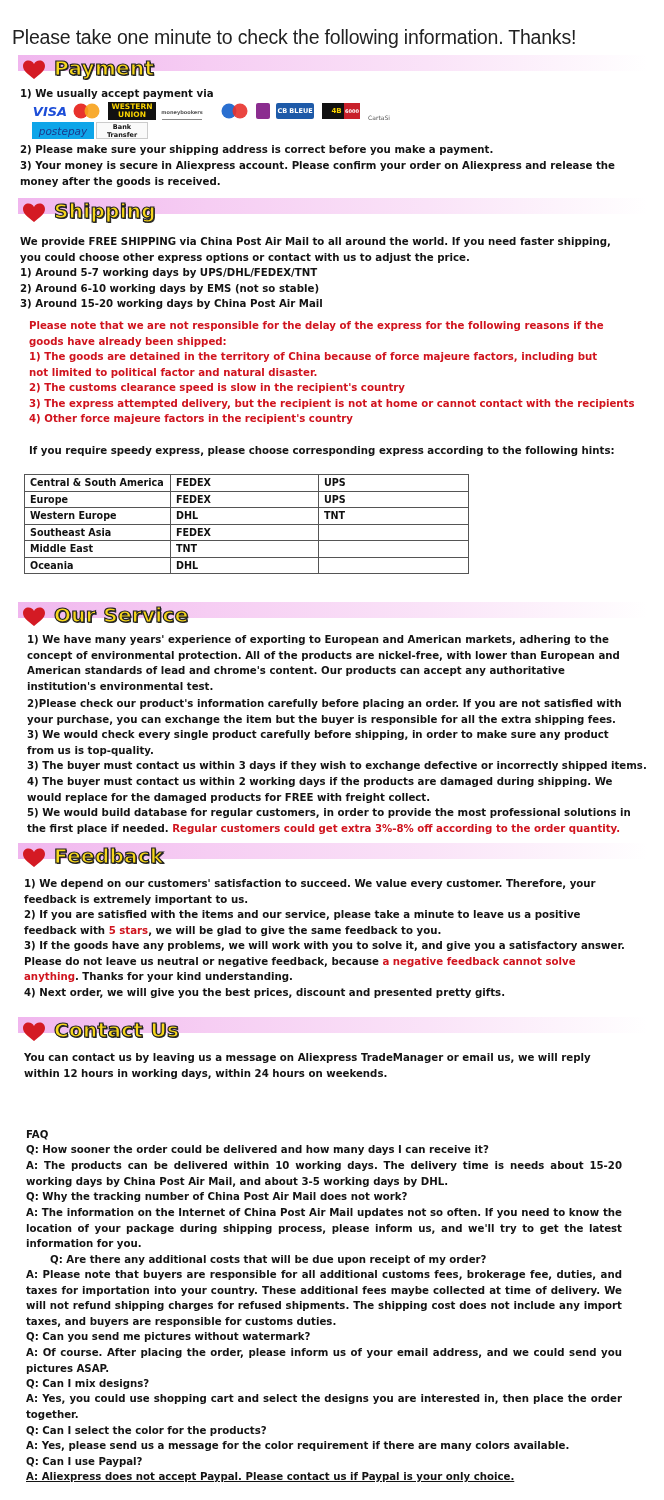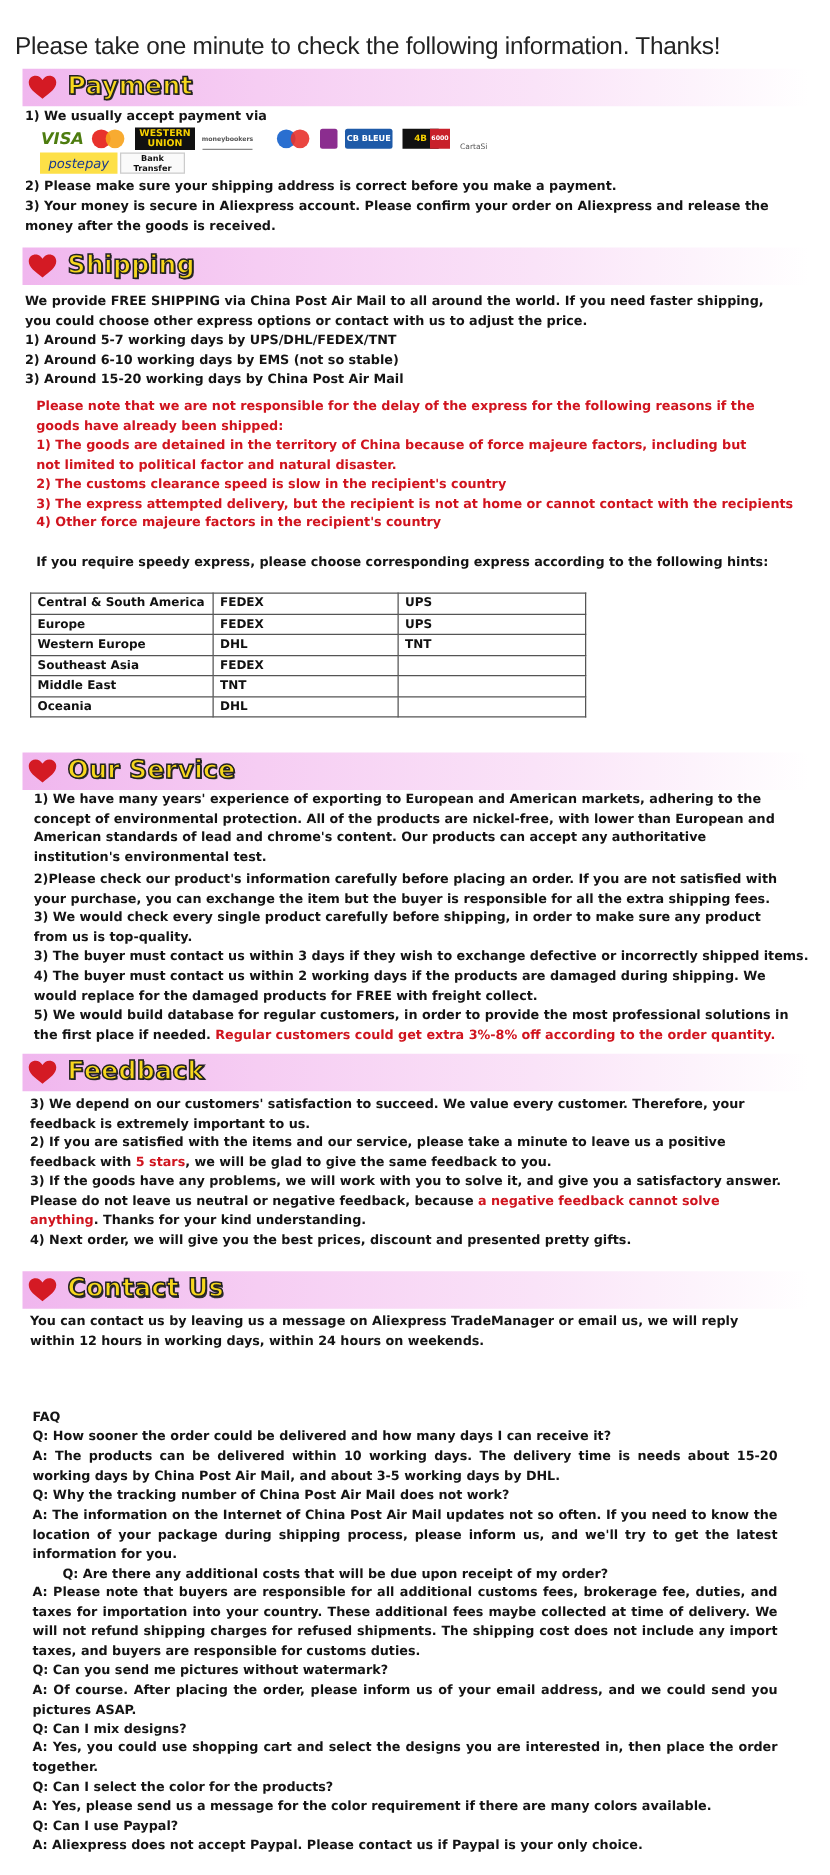--- a/index.html
+++ b/index.html
@@ -1,19 +1,19 @@
 <!DOCTYPE html>
 <html><head>
   <meta charset="utf-8">
   <style>
     * { box-sizing: border-box; margin: 0; padding: 0; }
     html, body { width: 664px; background: #ffffff; }
     body { font-family: "DejaVu Sans", sans-serif; color: #111; position: relative; height: 1500px; overflow: hidden; }
     .page-title { position: absolute; left: 12px; top: 26px; font-family: Liberation Sans, sans-serif; font-size: 19.5px; color: #222; letter-spacing: -0.2px; white-space: nowrap; }
-    .sec-header { position: absolute; left: 18px; width: 630px; height: 30px;
+    .sec-header { position: absolute; left: 18px; width: 630px; height: 16px;
       background: linear-gradient(to right, #f0b6ee 0%, #f6cdf3 30%, #fae3f8 65%, #ffffff 100%); }
     .sec-header .heart { position: absolute; left: 4px; top: 5px; width: 24px; height: 20px; }
     .sec-header .label { position: absolute; left: 36px; top: 1px; font-family: "DejaVu Sans", sans-serif; font-weight: bold; font-size: 20px; color: #f7d71d;
       -webkit-text-stroke: 1.2px #222; letter-spacing: 0.3px; text-shadow: 1px 1px 0 #333; white-space: nowrap; }
     .txt { position: absolute; font-family: "DejaVu Sans", sans-serif; font-weight: bold; font-size: 10.2px; line-height: 15.6px; color: #141414; }
     .red { color: #d0141e; }
     .wide { width: 612px; }
     .justify { text-align: justify; }
     .pay-logos { position: absolute; left: 32px; top: 102px; width: 360px; height: 38px; }
     .logo { position: absolute; height: 16px; display: flex; align-items: center; justify-content: center; font-family: "DejaVu Sans", sans-serif; font-weight: bold; }
@@ -36,41 +36,41 @@
 <div class="page-title">Please take one minute to check the following information. Thanks!</div>
 
 <div class="sec-header" style="top:55px">
   <svg class="heart">
       <use href="#heart"></use>
     </svg>
   <span class="label">Payment</span>
 </div>
 <div class="txt" style="left:20px; top:86px;">1) We usually accept payment via</div>
 <div class="pay-logos">
-  <div class="logo" style="left:0; top:1px; width:36px; color:#4d7c0f; font-style:italic; font-size:13px;">VISA</div>
+  <div class="logo" style="left:0; top:1px; width:36px; color:#1d4ed8; font-style:italic; font-size:13px;">VISA</div>
   <div class="logo" style="left:38px; top:1px; width:34px;">
     <svg width="34" height="16">
         <circle cx="11" cy="8" r="7.5" fill="#e8322c"></circle>
         <circle cx="22" cy="8" r="7.5" fill="#f7a21b" opacity="0.9"></circle>
       </svg>
   </div>
   <div class="logo" style="left:76px; top:0; width:48px; height:18px; background:#111; color:#f7d100; font-size:7.5px; line-height:8px; text-align:center; padding:1px;">WESTERN UNION</div>
   <div class="logo" style="left:130px; top:2px; width:40px; color:#555; font-size:5px; border-bottom:1px solid #888;">moneybookers</div>
   <div class="logo" style="left:186px; top:1px; width:34px;">
     <svg width="34" height="16">
         <circle cx="11" cy="8" r="7.5" fill="#2a6fd0"></circle>
         <circle cx="22" cy="8" r="7.5" fill="#e8322c" opacity="0.9"></circle>
       </svg>
   </div>
   <div class="logo" style="left:224px; top:1px; width:14px; background:#8b2d8f; border-radius:2px;"></div>
   <div class="logo" style="left:244px; top:1px; width:38px; background:#1e5aa8; color:#fff; font-size:6.5px; border-radius:2px;">CB BLEUE</div>
   <div class="logo" style="left:290px; top:1px; width:29px; background:#111; color:#f7d100; font-size:7px;">4B</div>
   <div class="logo" style="left:312px; top:1px; width:16px; background:#c8202a; color:#fff; font-size:5px;">6000</div>
   <div class="logo" style="left:334px; top:3px; width:26px; color:#555; font-size:6px; font-weight:normal; align-items:flex-end;">CartaSi</div>
-  <div class="logo" style="left:0; top:20px; width:62px; height:17px; background:#fde047; color:#1a3a8c; font-style:italic; font-size:10.5px; font-weight:normal;">postepay</div>
+  <div class="logo" style="left:0; top:20px; width:62px; height:17px; background:#0ea5e9; color:#1a3a8c; font-style:italic; font-size:10.5px; font-weight:normal;">postepay</div>
   <div class="logo" style="left:64px; top:20px; width:52px; height:17px; border:1px solid #ccc; background:#fafafa; color:#111; font-size:6.5px;text-align:center;">Bank Transfer</div>
 </div>
 <div class="txt wide" style="left:20px; top:142px;">2) Please make sure your shipping address is correct before you make a payment.</div>
 <div class="txt wide" style="left:20px; top:158px; width:610px;">3) Your money is secure in Aliexpress account. Please confirm your order on Aliexpress and release the money after the goods is received.</div>
 
 <div class="sec-header" style="top:198px">
   <svg class="heart">
       <use href="#heart"></use>
     </svg>
   <span class="label">Shipping</span>
@@ -135,21 +135,21 @@
 <div class="txt" style="left:27px; top:758px; white-space:nowrap;">3) The buyer must contact us within 3 days if they wish to exchange defective or incorrectly shipped items.</div>
 <div class="txt" style="left:27px; top:774px; width:605px;">4) The buyer must contact us within 2 working days if the products are damaged during shipping. We would replace for the damaged products for FREE with freight collect.</div>
 <div class="txt" style="left:27px; top:805px; width:605px;"><span>5) We would build database for regular customers, in order to provide the most professional solutions in the first place if needed. </span><span class="red">Regular customers could get extra 3%-8% off according to the order quantity.</span></div>
 
 <div class="sec-header" style="top:843px">
   <svg class="heart">
       <use href="#heart"></use>
     </svg>
   <span class="label">Feedback</span>
 </div>
-<div class="txt" style="left:24px; top:876px; width:605px;">3) We depend on our customers' satisfaction to succeed. We value every customer. Therefore, your feedback is extremely important to us.</div>
+<div class="txt" style="left:24px; top:876px; width:605px;">1) We depend on our customers' satisfaction to succeed. We value every customer. Therefore, your feedback is extremely important to us.</div>
 <div class="txt" style="left:24px; top:907px; width:605px;"><span>2) If you are satisfied with the items and our service, please take a minute to leave us a positive feedback with </span><span class="red">5 stars</span><span>, we will be glad to give the same feedback to you.</span></div>
 <div class="txt" style="left:24px; top:938px; width:605px;"><span>3) If the goods have any problems, we will work with you to solve it, and give you a satisfactory answer. Please do not leave us neutral or negative feedback, because </span><span class="red">a negative feedback cannot solve anything</span><span>. Thanks for your kind understanding.</span></div>
 <div class="txt" style="left:24px; top:985px;">4) Next order, we will give you the best prices, discount and presented pretty gifts.</div>
 
 <div class="sec-header" style="top:1017px">
   <svg class="heart">
       <use href="#heart"></use>
     </svg>
   <span class="label">Contact Us</span>
 </div>
@@ -162,13 +162,13 @@
 <div class="txt justify" style="left:26px; top:1205px; width:596px;">A: The information on the Internet of China Post Air Mail updates not so often. If you need to know the location of your package during shipping process, please inform us, and we'll try to get the latest information for you.</div>
 <div class="txt" style="left:26px; top:1252px;margin-left:24px;">Q: Are there any additional costs that will be due upon receipt of my order?</div>
 <div class="txt justify" style="left:26px; top:1267px; width:596px;">A: Please note that buyers are responsible for all additional customs fees, brokerage fee, duties, and taxes for importation into your country. These additional fees maybe collected at time of delivery. We will not refund shipping charges for refused shipments. The shipping cost does not include any import taxes, and buyers are responsible for customs duties.</div>
 <div class="txt" style="left:26px; top:1329px;">Q: Can you send me pictures without watermark?</div>
 <div class="txt justify" style="left:26px; top:1345px; width:596px;">A: Of course. After placing the order, please inform us of your email address, and we could send you pictures ASAP.</div>
 <div class="txt" style="left:26px; top:1376px;">Q: Can I mix designs?</div>
 <div class="txt justify" style="left:26px; top:1391px; width:596px;">A: Yes, you could use shopping cart and select the designs you are interested in, then place the order together.</div>
 <div class="txt" style="left:26px; top:1423px;">Q: Can I select the color for the products?</div>
 <div class="txt" style="left:26px; top:1438px; white-space:nowrap;">A: Yes, please send us a message for the color requirement if there are many colors available.</div>
 <div class="txt" style="left:26px; top:1454px;">Q: Can I use Paypal?</div>
-<div class="txt" style="left:26px; top:1469px; white-space:nowrap;">A: Aliexpress does not accept Paypal. Please contact us if Paypal is your only choice.</div>
+<div class="txt" style="left:26px; top:1469px; white-space:nowrap;text-decoration:underline;">A: Aliexpress does not accept Paypal. Please contact us if Paypal is your only choice.</div>
 
 </body></html>

